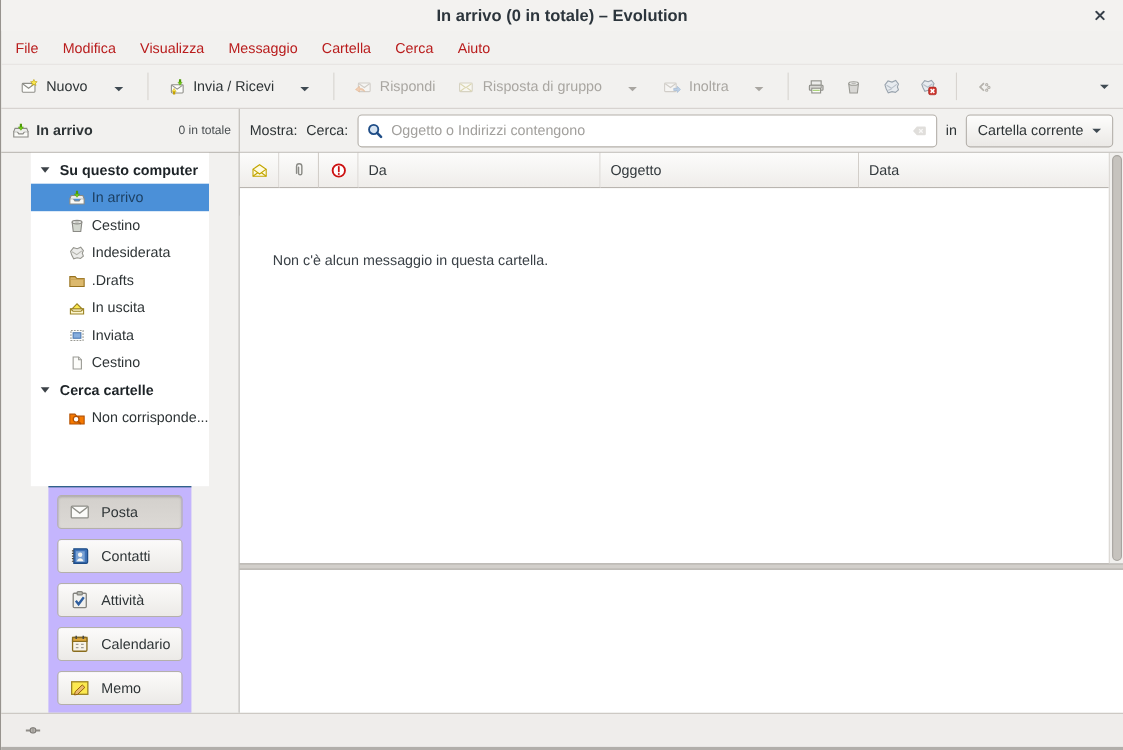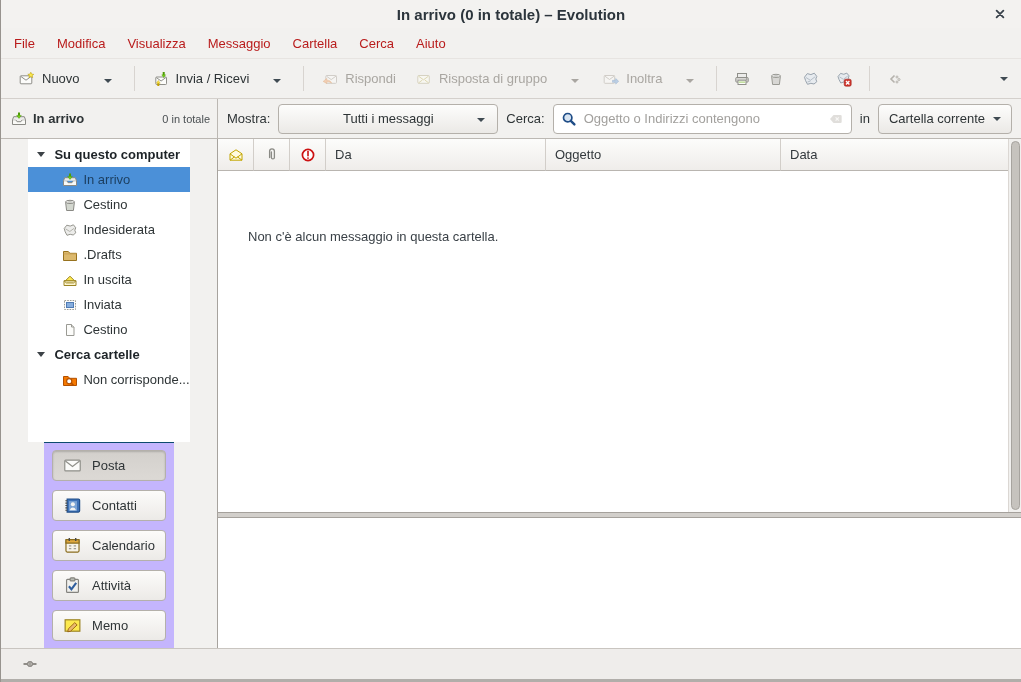--- a/index.html
+++ b/index.html
@@ -236,24 +236,20 @@
             <path d="M1.5 8.7l1.2-3h10.6l1.2 3" fill="#ececea" stroke="#8a8a85"></path>
             <path d="M8 1.4v3.4" stroke="#4e9a06" stroke-width="2"></path>
             <path d="M5.7 4.4L8 7.4l2.3-3z" fill="#73d216" stroke="#4e9a06" stroke-width=".5"></path>
           </svg>
         </span>
       <span class="fb-folder">In arrivo</span>
       <span class="fb-count">0 in totale</span>
     </div>
     <div class="fb-main">
       <span>Mostra:</span>
-      <div class="dropdown dd-show">
-        <span>Tutti i messaggi</span>
-        <span class="caret"></span>
-      </div>
       <span>Cerca:</span>
       <div class="search-entry">
         <span class="icon">
             <svg width="16" height="16" viewBox="0 0 16 16" xmlns="http://www.w3.org/2000/svg">
               <circle cx="6.7" cy="6.7" r="4.2" fill="#d7e4f2" stroke="#1f4d87" stroke-width="1.7"></circle>
               <path d="M9.8 9.8l3.6 3.6" stroke="#1f4d87" stroke-width="2.4" stroke-linecap="round"></path>
             </svg>
           </span>
         <input class="search-input" type="text" placeholder="Oggetto o Indirizzi contengono" style="">
         <span class="icon" style="opacity:.8;">
@@ -378,37 +374,37 @@
                 <circle cx="8.3" cy="7" r="1.7" fill="#f4f4f2"></circle>
                 <path d="M5.8 11.9c.4-1.6 1.3-2.3 2.5-2.3s2.1.7 2.5 2.3z" fill="#f4f4f2"></path>
                 <path d="M3.5 4H2M3.5 6H2M3.5 8H2M3.5 10H2M3.5 12H2" stroke="#4a4a46" stroke-width=".9"></path>
               </svg>
             </span>
             <span>Contatti</span>
           </div>
           <div class="sw-btn">
             <span class="icon">
               <svg width="19" height="19" viewBox="0 0 16 16" xmlns="http://www.w3.org/2000/svg">
+                <rect x="3" y="2.8" width="10" height="11" rx=".8" fill="#f1f1ee" stroke="#84837e"></rect>
+                <rect x="6" y="1.5" width="4" height="2.6" rx=".8" fill="#b9bcb4" stroke="#84837e"></rect>
+                <path d="M5 8.6l2.1 2.6 4-5.4" fill="none" stroke="#2f5e9e" stroke-width="1.8"></path>
+              </svg>
+            </span>
+            <span>Attività</span>
+          </div>
+          <div class="sw-btn">
+            <span class="icon">
+              <svg width="19" height="19" viewBox="0 0 16 16" xmlns="http://www.w3.org/2000/svg">
                 <rect x="2.5" y="3" width="11" height="10.5" rx="1" fill="#f7f3e8" stroke="#8a6d1e"></rect>
                 <path d="M2.5 3h11v3h-11z" fill="#e0a93e" stroke="#8a6d1e"></path>
                 <path d="M5.3 1.6v2.6M10.7 1.6v2.6" stroke="#4a4a46" stroke-width="1.2"></path>
                 <path d="M5 8.3h2M9 8.3h2M5 10.7h2M9 10.7h2" stroke="#9f9c94"></path>
               </svg>
             </span>
             <span>Calendario</span>
-          </div>
-          <div class="sw-btn">
-            <span class="icon">
-              <svg width="19" height="19" viewBox="0 0 16 16" xmlns="http://www.w3.org/2000/svg">
-                <rect x="3" y="2.8" width="10" height="11" rx=".8" fill="#f1f1ee" stroke="#84837e"></rect>
-                <rect x="6" y="1.5" width="4" height="2.6" rx=".8" fill="#b9bcb4" stroke="#84837e"></rect>
-                <path d="M5 8.6l2.1 2.6 4-5.4" fill="none" stroke="#2f5e9e" stroke-width="1.8"></path>
-              </svg>
-            </span>
-            <span>Attività</span>
           </div>
           <div class="sw-btn">
             <span class="icon">
               <svg width="19" height="19" viewBox="0 0 16 16" xmlns="http://www.w3.org/2000/svg">
                 <rect x="1.8" y="3.2" width="12.4" height="9.6" fill="#fce94f" stroke="#9c8424"></rect>
                 <path d="M4.5 10.8l5.4-5.2 2 1.9-5.5 5.3-2.4.5z" fill="#e9b96e" stroke="#8f5902" stroke-width=".7"></path>
               </svg>
             </span>
             <span>Memo</span>
           </div>

